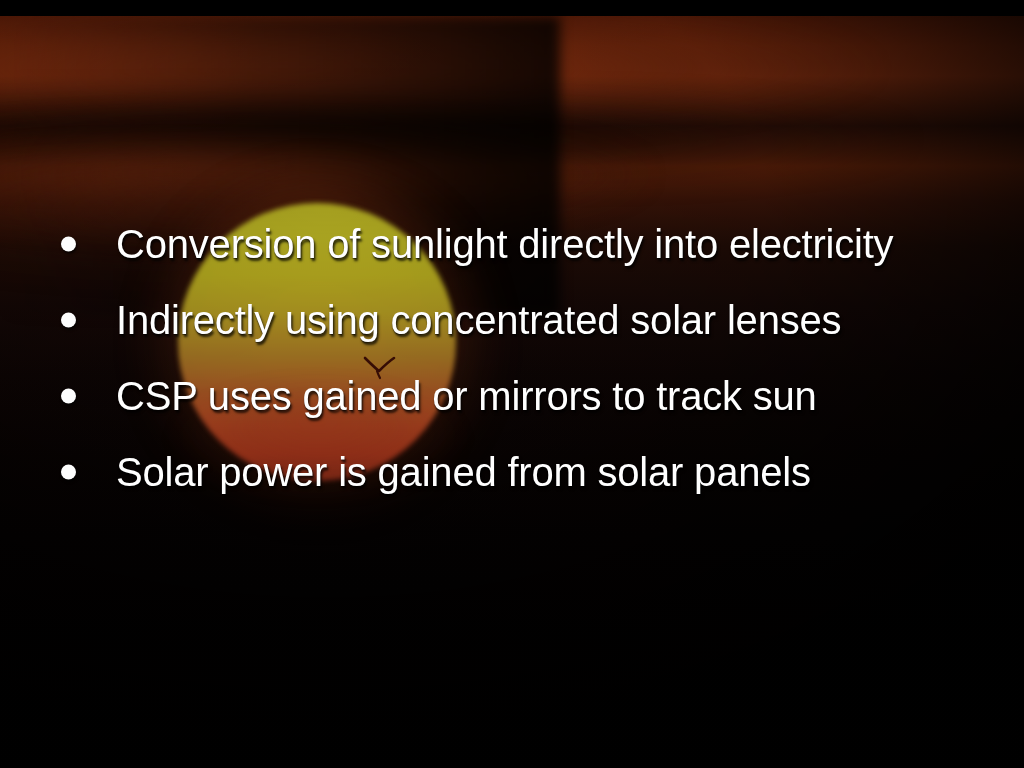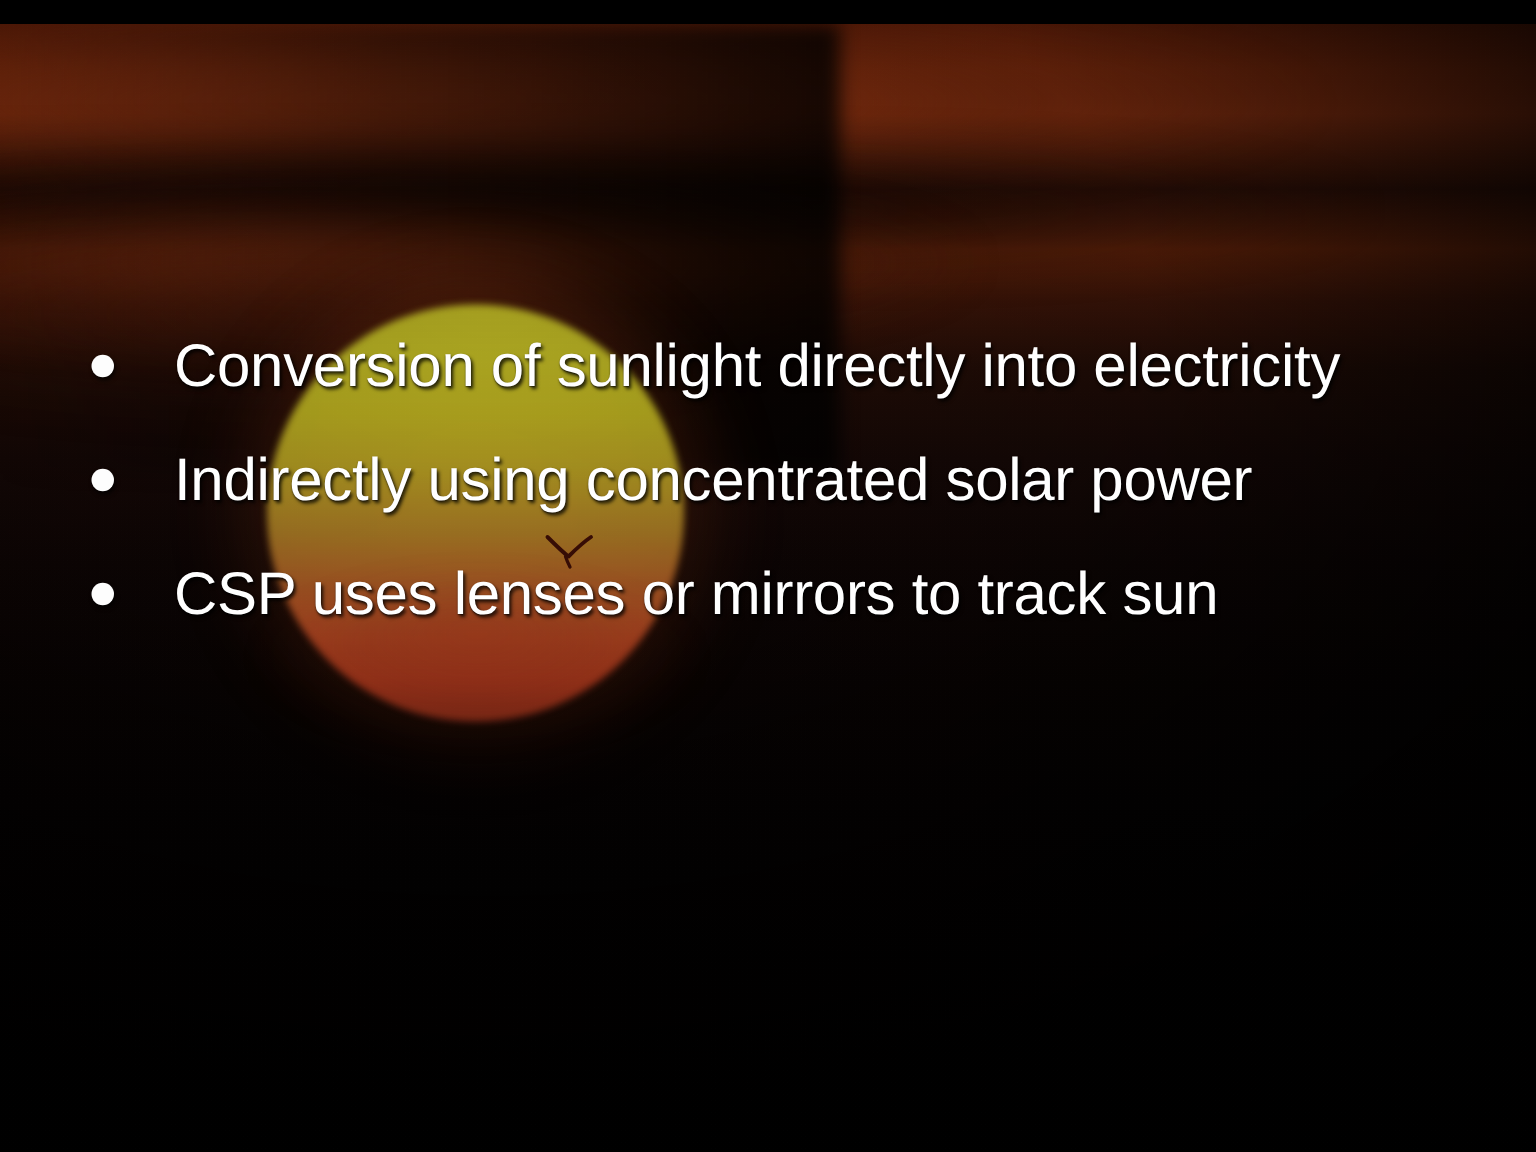--- a/index.html
+++ b/index.html
@@ -264,24 +264,28 @@
   <ul class="bullet-list">
 
     <li class="bullet-item">
       <span class="bullet-marker"></span>
       <span class="bullet-text">Conversion of sunlight directly into electricity</span>
     </li>
 
 
     <li class="bullet-item">
       <span class="bullet-marker"></span>
-      <span class="bullet-text">Indirectly using concentrated solar power</span>
-    </li>
-
-    <li class="bullet-item">
-      <span class="bullet-marker"></span>
-      <span class="bullet-text">CSP uses lenses or mirrors to track sun</span>
-    </li>
-
+      <span class="bullet-text">Indirectly using concentrated solar lenses</span>
+    </li>
+
+    <li class="bullet-item">
+      <span class="bullet-marker"></span>
+      <span class="bullet-text">CSP uses gained or mirrors to track sun</span>
+    </li>
+
+    <li class="bullet-item">
+      <span class="bullet-marker"></span>
+      <span class="bullet-text">Solar power is gained from solar panels</span>
+    </li>
 
   </ul>
 
 </div>
 
 </body></html>

